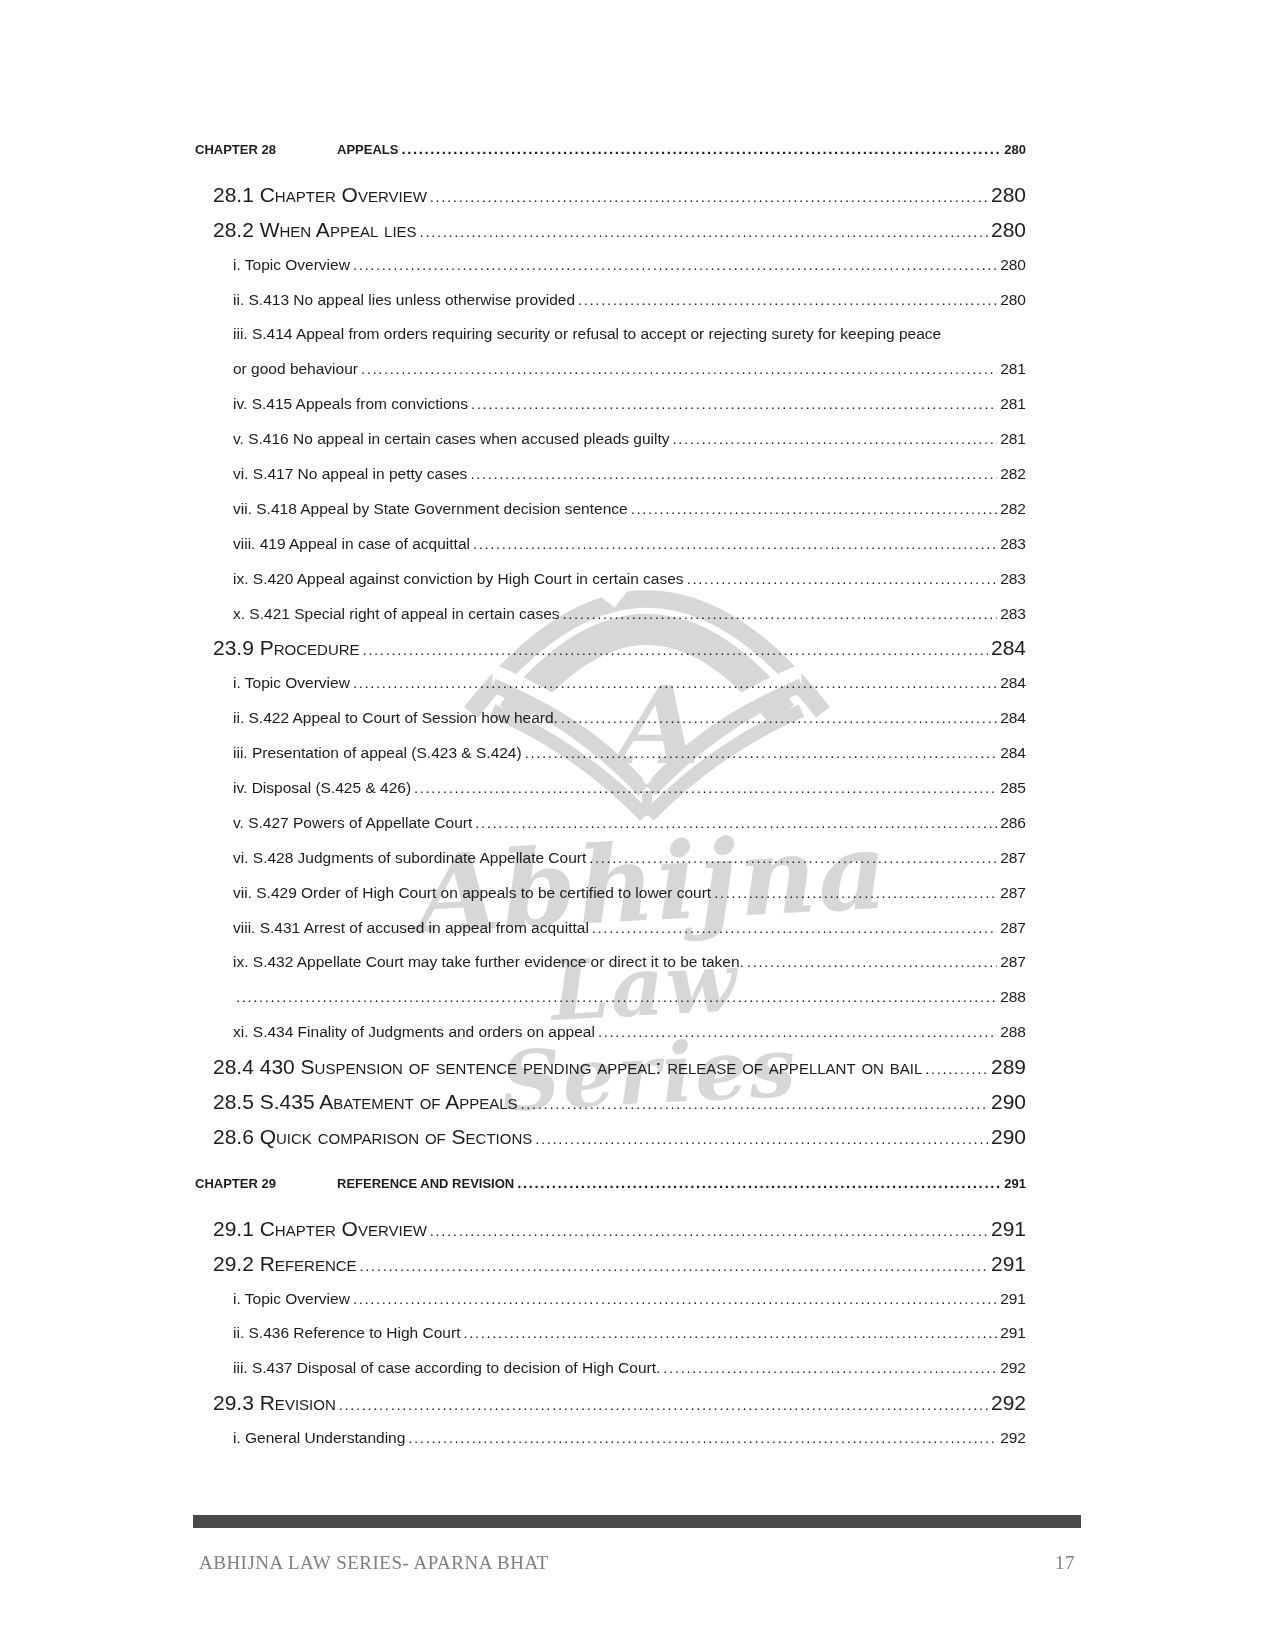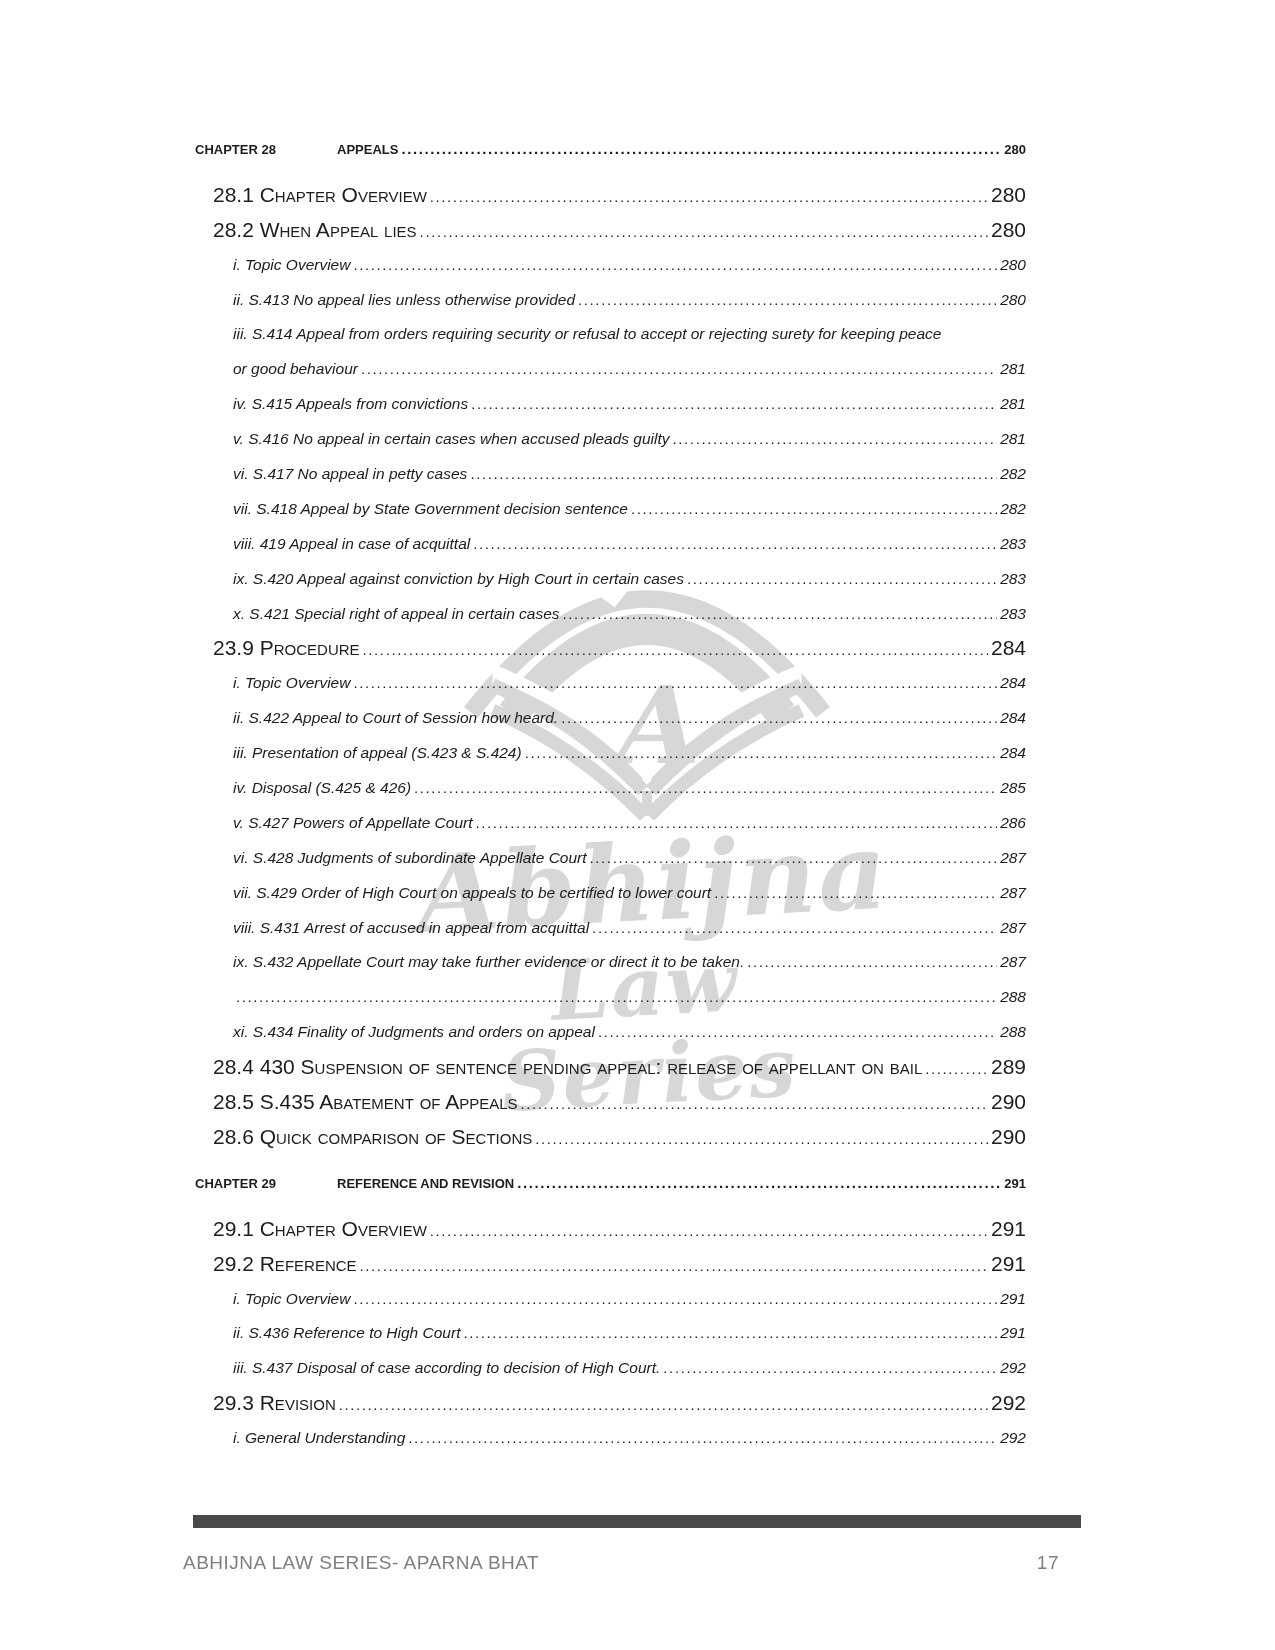--- a/index.html
+++ b/index.html
@@ -29,39 +29,39 @@
   }
   .row {
     display:flex; align-items:baseline; height:34.9px; line-height:34.9px;
     white-space:nowrap; font-size:15.5px;
   }
   .row.chapter {
     font-weight:bold; font-size:13px; margin-top:11px; margin-bottom:11px;
   }
   .row.chapter .num { display:inline-block; width:142px; flex:none; }
   .row.section { padding-left:18px; font-variant:small-caps; font-size:21px; }
-  .row.sub     { padding-left:38px; font-style:italic; }
+  .row.sub     { padding-left:38px; }
   .dots {
     flex:1 1 auto; overflow:hidden; margin:0 3px;
     font-style:normal; font-variant:normal; font-size:15px;
     letter-spacing:1.6px;
   }
   .dots::after {
     content:"..........................................................................................................................................................................................................................................................................................................";
   }
   .pg { flex:none; }
   
   .footer-bar {
     position:absolute; left:193px; top:1515px; width:888px; height:13px;
     background:#4a4a4a; z-index:1;
   }
   .footer-line {
-    position:absolute; left:183px; top:1552px; width:876px;
+    position:absolute; left:199px; top:1552px; width:876px;
     display:flex; justify-content:space-between; align-items:baseline;
-    font-family:Liberation Sans, sans-serif; color:#7f7f7f;
+    font-family:Liberation Serif, serif; color:#7f7f7f;
     font-size:19px; letter-spacing:0.5px; z-index:1;
   }
 </style>
 </head>
 <body>
 
 <div class="page">
 
   <div class="watermark">
     <svg width="420" height="352" viewBox="0 0 420 360">

